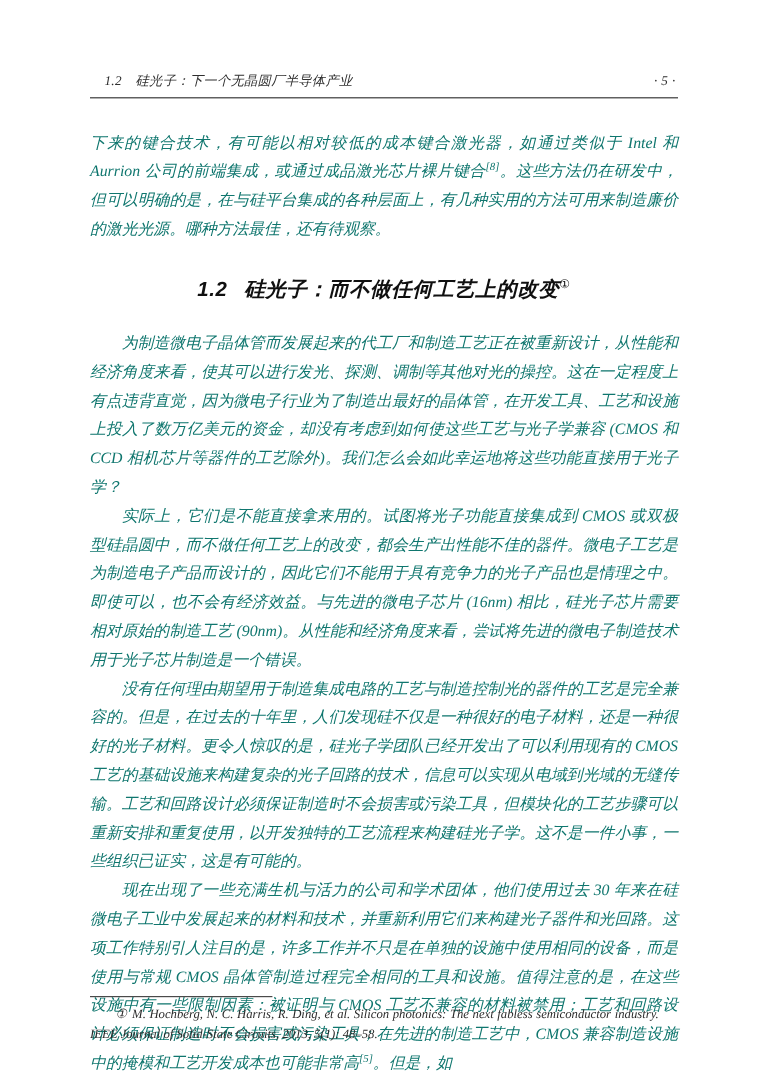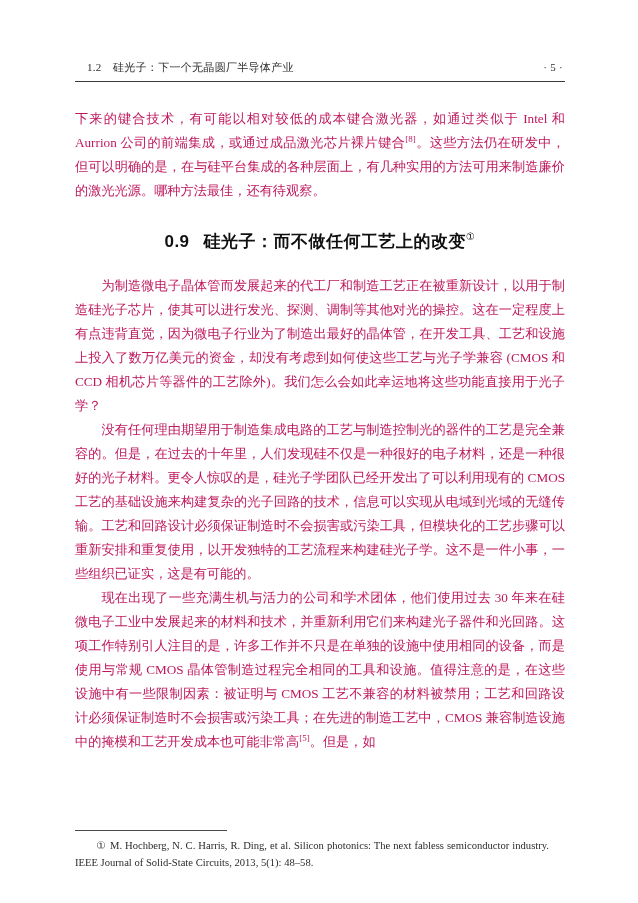--- a/index.html
+++ b/index.html
@@ -1,15 +1,15 @@
 <!DOCTYPE html>
 <html><head>
 <meta charset="utf-8">
 <style>
-  * { margin:0; padding:0; box-sizing:border-box; }
+  * { margin:0; padding:0; box-sizing:border-box;font-style:italic; }
   html, body { background:#ffffff; }
   .page {
     position:relative;
     width:638px;
     height:903px;
     margin:0 auto;
     background:#ffffff;
     padding:60px 73px 0 75px;
     font-family:"Liberation Serif","DejaVu Serif",serif;
     color:#1f1f1f;
@@ -26,21 +26,21 @@
   }
   .header-rule {
     border-top:1px solid #3a3a3a;
     margin-bottom:25px;
   }
   .para {
     font-size:13.2px;
     line-height:24px;
     text-align:justify;
     text-indent:2em;
-    color:#be185d;
+    color:#0f766e;
   }
   .para.flush { text-indent:0; }
   sup.ref {
     font-size:9px;
     line-height:0;
     vertical-align:super;
   }
   .section-heading {
     text-align:center;
     font-family:"Liberation Sans","DejaVu Sans",sans-serif;
@@ -84,24 +84,25 @@
   <header class="running-header">
     <span>1.2　硅光子：下一个无晶圆厂半导体产业</span>
     <span>· 5 ·</span>
   </header>
   <div class="header-rule"></div>
 
   <main>
 
     <p class="para flush"><span>下来的键合技术，有可能以相对较低的成本键合激光器，如通过类似于 Intel 和 Aurrion 公司的前端集成，或通过成品激光芯片裸片键合</span><sup class="ref">[8]</sup><span>。这些方法仍在研发中，但可以明确的是，在与硅平台集成的各种层面上，有几种实用的方法可用来制造廉价的激光光源。哪种方法最佳，还有待观察。</span></p>
 
-    <h2 class="section-heading"><span class="num">0.9</span><span>硅光子：而不做任何工艺上的改变</span><sup class="fn-mark">①</sup></h2>
+    <h2 class="section-heading"><span class="num">1.2</span><span>硅光子：而不做任何工艺上的改变</span><sup class="fn-mark">①</sup></h2>
 
-    <p class="para">为制造微电子晶体管而发展起来的代工厂和制造工艺正在被重新设计，以用于制造硅光子芯片，使其可以进行发光、探测、调制等其他对光的操控。这在一定程度上有点违背直觉，因为微电子行业为了制造出最好的晶体管，在开发工具、工艺和设施上投入了数万亿美元的资金，却没有考虑到如何使这些工艺与光子学兼容 (CMOS 和 CCD 相机芯片等器件的工艺除外)。我们怎么会如此幸运地将这些功能直接用于光子学？</p>
+    <p class="para">为制造微电子晶体管而发展起来的代工厂和制造工艺正在被重新设计，从性能和经济角度来看，使其可以进行发光、探测、调制等其他对光的操控。这在一定程度上有点违背直觉，因为微电子行业为了制造出最好的晶体管，在开发工具、工艺和设施上投入了数万亿美元的资金，却没有考虑到如何使这些工艺与光子学兼容 (CMOS 和 CCD 相机芯片等器件的工艺除外)。我们怎么会如此幸运地将这些功能直接用于光子学？</p>
 
+    <p class="para">实际上，它们是不能直接拿来用的。试图将光子功能直接集成到 CMOS 或双极型硅晶圆中，而不做任何工艺上的改变，都会生产出性能不佳的器件。微电子工艺是为制造电子产品而设计的，因此它们不能用于具有竞争力的光子产品也是情理之中。即使可以，也不会有经济效益。与先进的微电子芯片 (16nm) 相比，硅光子芯片需要相对原始的制造工艺 (90nm)。从性能和经济角度来看，尝试将先进的微电子制造技术用于光子芯片制造是一个错误。</p>
 
     <p class="para">没有任何理由期望用于制造集成电路的工艺与制造控制光的器件的工艺是完全兼容的。但是，在过去的十年里，人们发现硅不仅是一种很好的电子材料，还是一种很好的光子材料。更令人惊叹的是，硅光子学团队已经开发出了可以利用现有的 CMOS 工艺的基础设施来构建复杂的光子回路的技术，信息可以实现从电域到光域的无缝传输。工艺和回路设计必须保证制造时不会损害或污染工具，但模块化的工艺步骤可以重新安排和重复使用，以开发独特的工艺流程来构建硅光子学。这不是一件小事，一些组织已证实，这是有可能的。</p>
 
     <p class="para"><span>现在出现了一些充满生机与活力的公司和学术团体，他们使用过去 30 年来在硅微电子工业中发展起来的材料和技术，并重新利用它们来构建光子器件和光回路。这项工作特别引人注目的是，许多工作并不只是在单独的设施中使用相同的设备，而是使用与常规 CMOS 晶体管制造过程完全相同的工具和设施。值得注意的是，在这些设施中有一些限制因素：被证明与 CMOS 工艺不兼容的材料被禁用；工艺和回路设计必须保证制造时不会损害或污染工具；在先进的制造工艺中，CMOS 兼容制造设施中的掩模和工艺开发成本也可能非常高</span><sup class="ref">[5]</sup><span>。但是，如</span></p>
 
   </main>
 
   <footer class="page-footer">
     <div class="footnote-rule"></div>
     <p class="footnote"><span class="fn-marker">①</span><span>M. Hochberg, N. C. Harris, R. Ding, et al. Silicon photonics: The next fabless semiconductor industry. IEEE Journal of Solid-State Circuits, 2013, 5(1): 48–58.</span></p>

